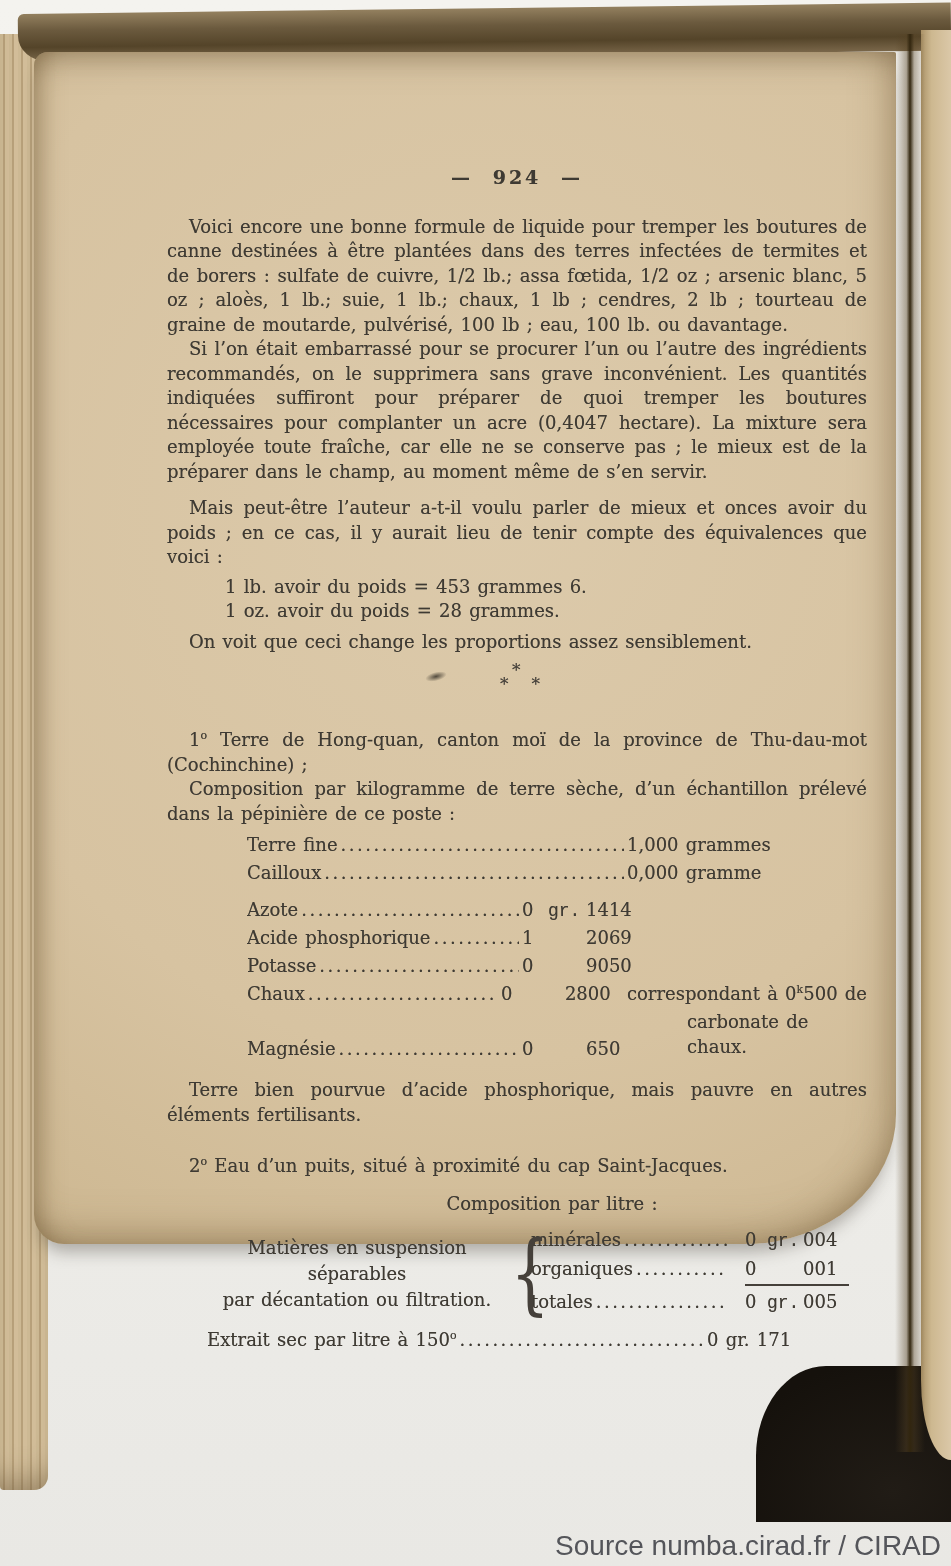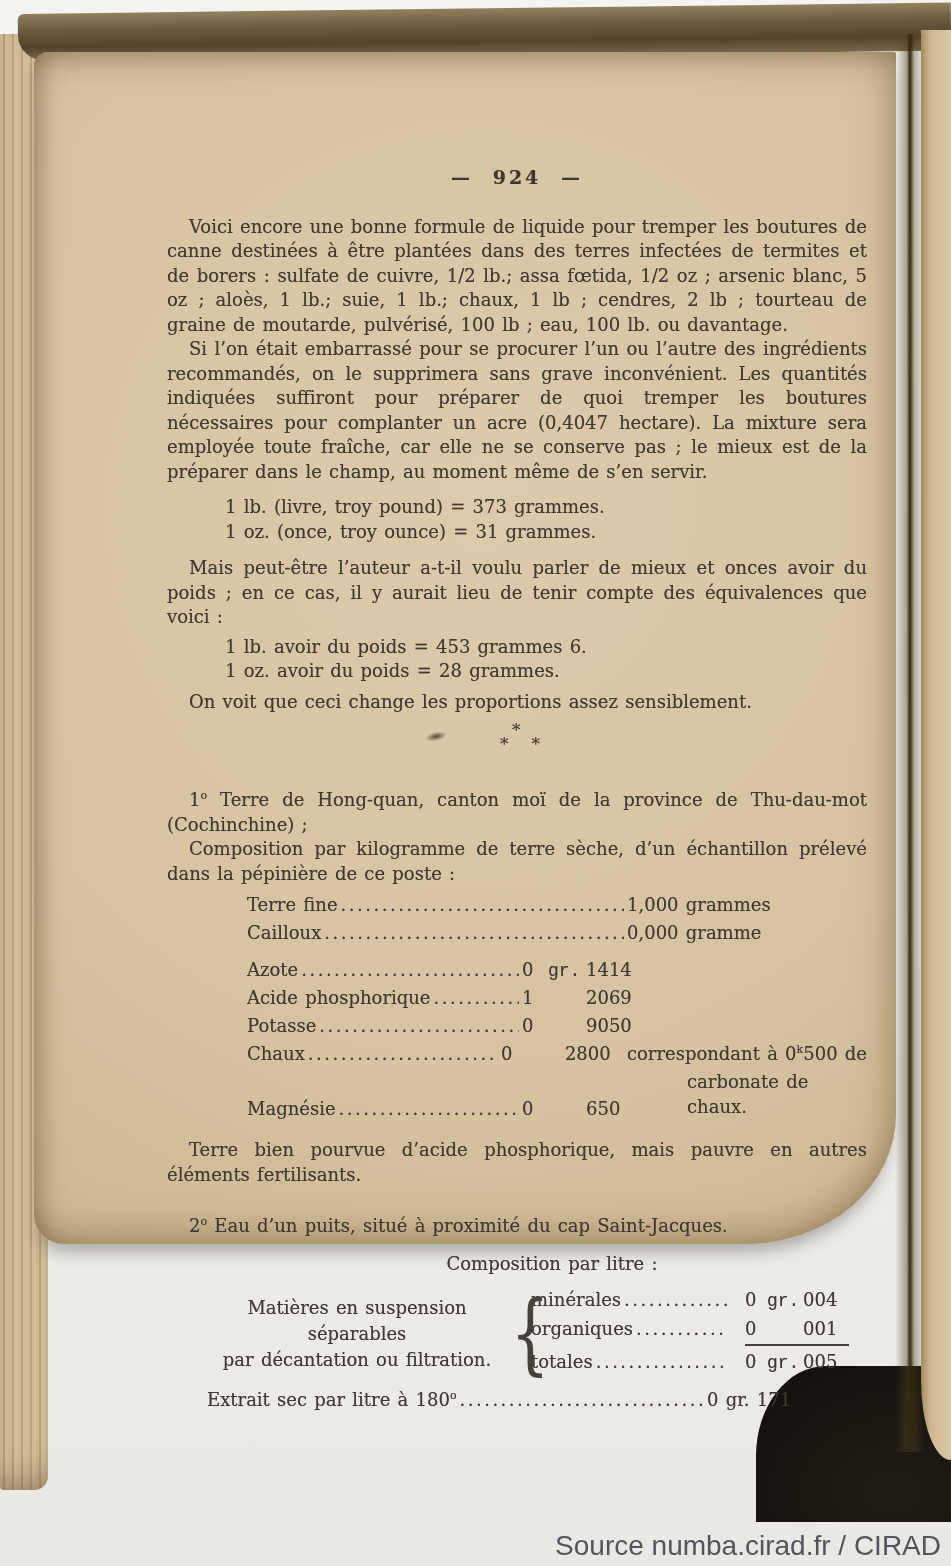--- a/index.html
+++ b/index.html
@@ -119,24 +119,20 @@
 
   <div class="page">
     <div class="content">
 
       <div class="pagenum">— 924 —</div>
 
       <p class="body indent" style="margin-top:25px"><span>Voici encore une bonne formule de liquide pour tremper les boutures de canne destinées à être plantées dans des terres infectées de termites et de borers : sulfate de cuivre, 1/2 lb.; </span><span class="seg-i">assa fœtida</span><span>, 1/2 oz ; arsenic blanc, 5 oz ; aloès, 1 lb.; suie, 1 lb.; chaux, 1 lb ; cendres, 2 lb ; tourteau de graine de moutarde, pulvérisé, 100 lb ; eau, 100 lb. ou davantage.</span></p>
 
       <p class="body indent"><span>Si l’on était embarrassé pour se procurer l’un ou l’autre des ingrédients recommandés, on le supprimera sans grave inconvénient. Les quantités indiquées suffiront pour préparer de quoi tremper les boutures nécessaires pour complanter un acre (0,4047 hectare). La mixture sera employée toute fraîche, car elle ne se conserve pas ; le mieux est de la préparer dans le champ, au moment même de s’en servir.</span></p>
 
-      <div class="equiv">
-        <div><span>1 lb. (livre, </span><span class="seg-i">troy pound</span><span>) = 373 grammes.</span></div>
-        <div><span>1 oz. (once, </span><span class="seg-i">troy ounce</span><span>) = 31 grammes.</span></div>
-      </div>
 
       <p class="body indent mt"><span>Mais peut-être l’auteur a-t-il voulu parler de mieux et onces </span><span class="seg-i">avoir du poids</span><span> ; en ce cas, il y aurait lieu de tenir compte des équivalences que voici :</span></p>
 
       <div class="equiv" style="margin-top:5px">
         <div><span>1 lb. </span><span class="seg-i">avoir du poids</span><span> = 453 grammes 6.</span></div>
         <div><span>1 oz. </span><span class="seg-i">avoir du poids</span><span> = 28 grammes.</span></div>
       </div>
 
       <p class="body indent" style="margin-top:6px"><span>On voit que ceci change les proportions assez  sensiblement.</span></p>
 
@@ -269,21 +265,21 @@
                 <span class="cw">0</span>
                 <span class="cu">gr.</span>
                 <span class="cf">005</span>
               </span>
           </div>
         </div>
       </div>
 
       <div class="extrait">
         <span class="lblcell">
-            <span class="lab"><span>Extrait sec par litre à 180</span><span class="seg-sup">o</span></span>
+            <span class="lab"><span>Extrait sec par litre à 150</span><span class="seg-sup">o</span></span>
             <span class="dots">............................................................</span>
           </span>
         <span class="val">0 gr. 171</span>
       </div>
 
     </div>
   </div>
 
   <div class="footer">Source numba.cirad.fr / CIRAD</div>
 </div>

